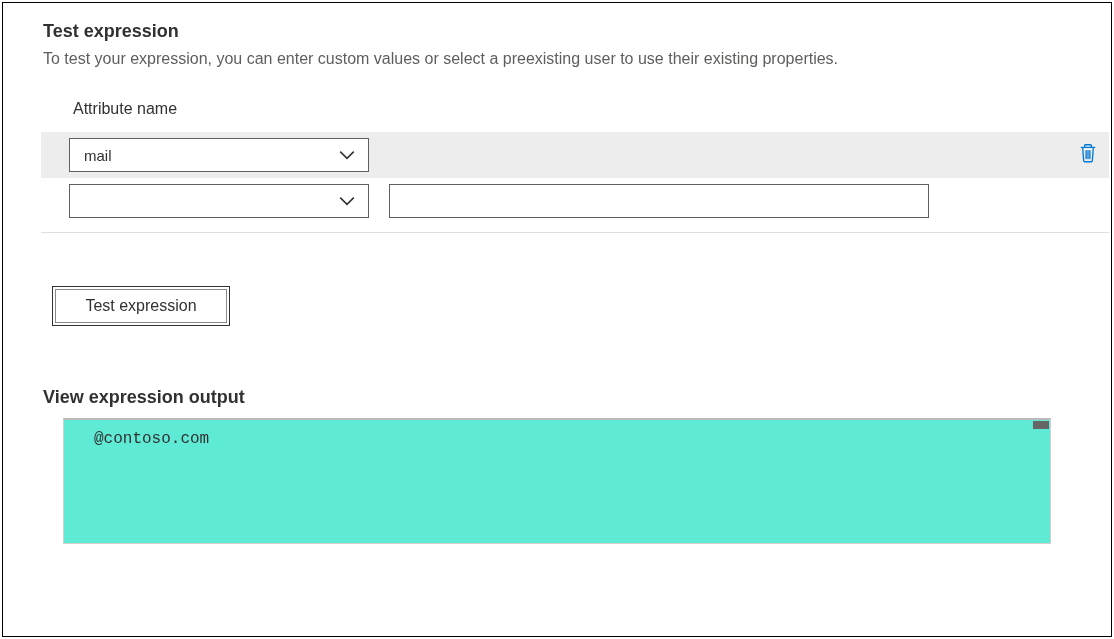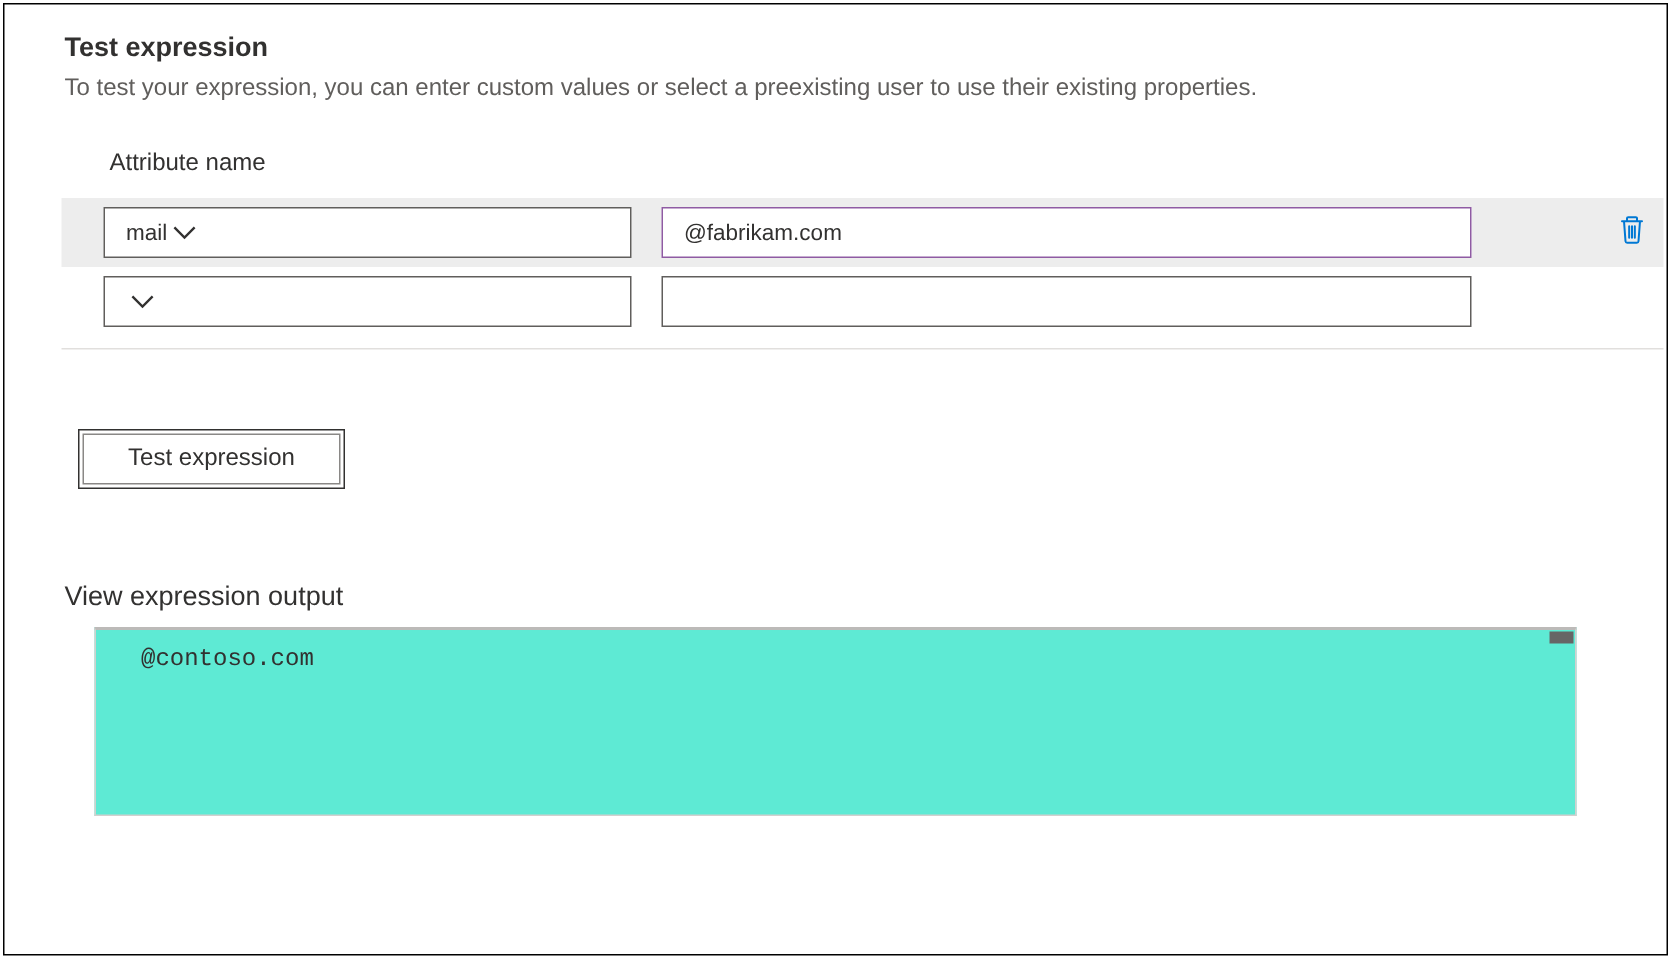--- a/index.html
+++ b/index.html
@@ -57,27 +57,27 @@
       position: relative;
     }
     .row.selected {
       background: #ededed;
       margin-left: -28px;
       margin-right: -58px;
       padding-left: 28px;
       padding-right: 58px;
     }
     .dropdown {
-      width: 352px;
+      width: 300px;
       height: 34px;
       border: 1px solid #605e5c;
       background: #fff;
       display: flex;
       align-items: center;
-      justify-content: flex-start;
+      justify-content: space-between;
       padding: 0 10px 0 14px;
       font-size: 15px;
       color: #323130;
       position: relative;
     }
     .chevron {
       width: 22px;
       height: 22px;
       display: flex;
       align-items: center;
@@ -125,21 +125,21 @@
       border: 1px solid #8a8886;
       outline: 1px solid #323130;
       outline-offset: 2px;
       font-size: 16px;
       font-family: inherit;
       color: #323130;
       cursor: pointer;
     }
     .output-title {
       font-size: 18px;
-      font-weight: 400;
+      font-weight: 700;
       color: #323130;
       margin-top: 64px;
       margin-bottom: 10px;
     }
     .output-box {
       margin-left: 20px;
       border: 1px solid #d2d0ce;
       border-top: 2px solid #bcbab8;
       height: 126px;
       padding: 10px 30px;
@@ -173,21 +173,20 @@
 
     <div class="row selected">
       <div class="dropdown">
         <span>mail</span>
         <span class="chevron">
           <svg width="18" height="18" viewBox="0 0 16 16">
               <path d="M2 5 L8 11 L14 5" fill="none" stroke="#323130" stroke-width="1.4"></path>
             </svg>
         </span>
       </div>
-      <input class="text-input focused" value="@fabrikam.com" style="">
       <div class="delete-btn">
         <span>
           <svg width="18" height="20" viewBox="0 0 16 18">
             <path d="M2 4 h12 M5 4 V2.3 a0.7 0.7 0 0 1 0.7-0.7 h4.6 a0.7 0.7 0 0 1 0.7 0.7 V4 M3.2 4 l0.9 12 a1 1 0 0 0 1 0.9 h5.8 a1 1 0 0 0 1-0.9 l0.9-12 M6.3 7 v7 M8 7 v7 M9.7 7 v7" fill="none" stroke="#0078d4" stroke-width="1.2" stroke-linecap="round"></path>
           </svg>
         </span>
       </div>
     </div>
 
     <div class="row">

